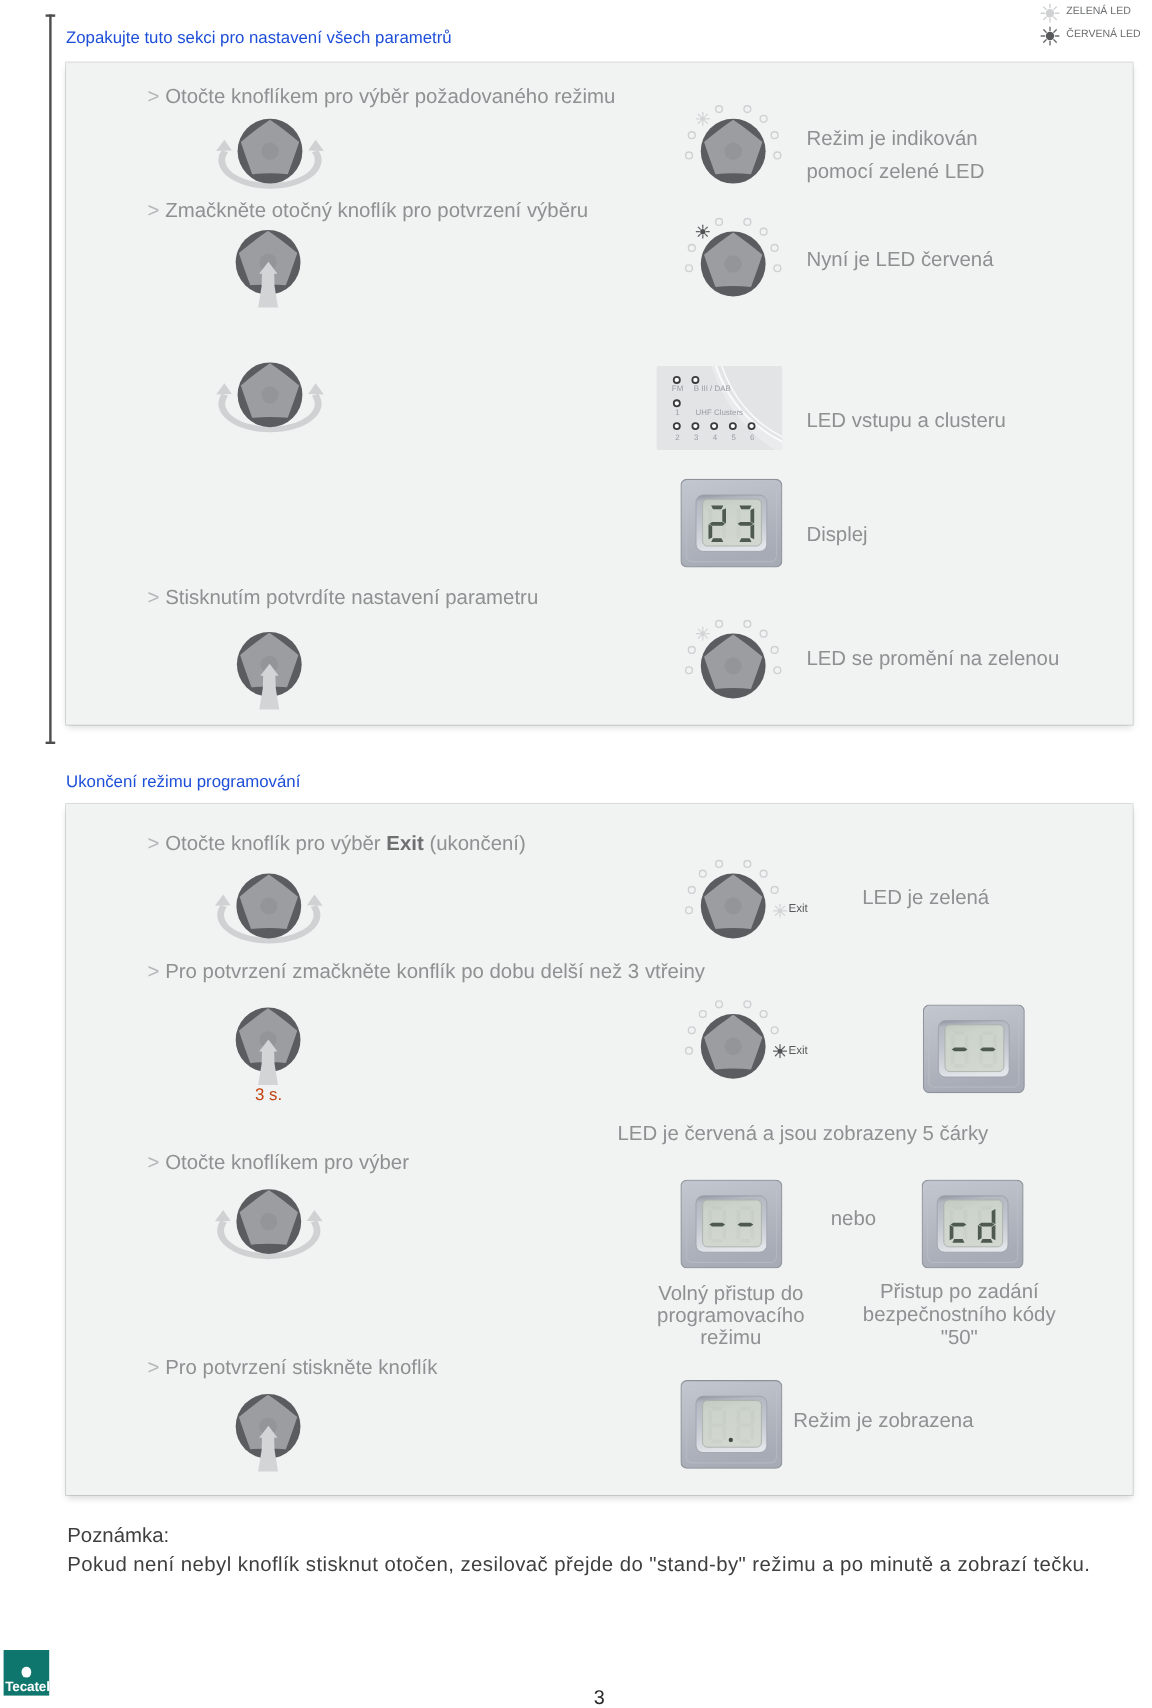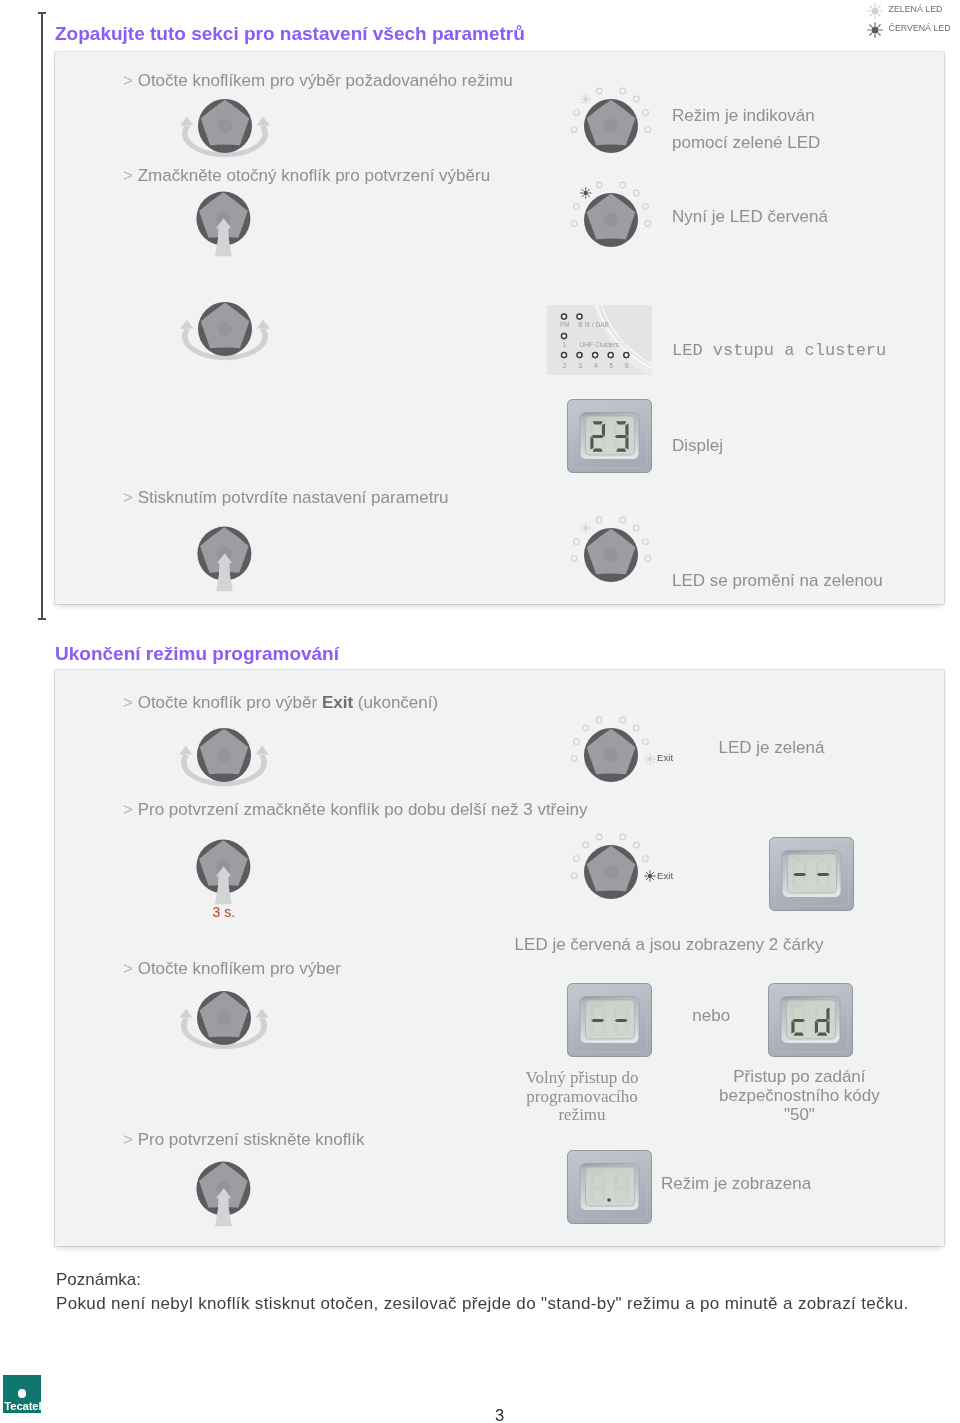--- a/index.html
+++ b/index.html
@@ -4,21 +4,21 @@
 <style>
   html,body{margin:0;padding:0;}
   body{width:960px;height:1423px;background:#fff;font-family:"Liberation Sans",sans-serif;position:relative;overflow:hidden;-webkit-font-smoothing:antialiased;}
   .page{position:absolute;left:0;top:0;width:960px;height:1038px;border-radius:16px;}
   .abs{position:absolute;}
   .panel{position:absolute;background:#f1f2f2;box-shadow:0 3px 6px -1px rgba(0,0,0,.16), 0 0 0 0.6px rgba(150,152,154,.45);}
   .bracket{position:absolute;left:40.9px;width:2.3px;background:#4d4d4d;}
   .bracket:before,.bracket:after{content:"";position:absolute;left:-3.1px;width:8.5px;height:2.4px;background:#4d4d4d;}
   .bracket:before{top:0;}
   .bracket:after{bottom:0;}
-  .h-title{position:absolute;font-size:19px;color:#8b5cf6;white-space:nowrap;font-weight:bold;}
+  .h-title{position:absolute;font-size:14px;color:#1d4ed8;white-space:nowrap;}
   .step{position:absolute;font-size:17px;color:#8e9092;white-space:nowrap;}
   .step .gt{color:#b4b6b8;}
   .step b{font-weight:bold;color:#6d6f71;}
   .lbl{position:absolute;font-size:17px;color:#8e9092;white-space:nowrap;}
   .lbl.c{text-align:center;}
   .note{position:absolute;font-size:17px;color:#3f3f3f;white-space:nowrap;}
   #note-text{letter-spacing:0.355px;}
   .legend{position:absolute;font-size:8.8px;color:#6b6d6f;white-space:nowrap;}
   .pg{position:absolute;font-size:16.5px;color:#2b2b2b;}
   .secs{position:absolute;font-size:14px;color:#c2410c;}
@@ -180,23 +180,23 @@
     </svg>
   <svg class="abs" style="left:565.1px;top:515.3px;" width="92" height="80" viewBox="-46 -40 92 80">
       <use href="#ledRing"></use>
       <use href="#sunSmallGreen" x="-31.33" y="-32.97"></use>
       <use href="#knobShape"></use>
     </svg>
 
   <div class="lbl" style="left:672px;top:106px;">Režim je indikován</div>
   <div class="lbl" style="left:672px;top:132.5px;">pomocí zelené LED</div>
   <div class="lbl" style="left:672px;top:207px;">Nyní je LED červená</div>
-  <div class="lbl" style="left:672px;top:341px;font-family:Liberation Mono, monospace;">LED vstupu a clusteru</div>
+  <div class="lbl" style="left:672px;top:341px;">LED vstupu a clusteru</div>
   <div class="lbl" style="left:672px;top:436px;">Displej</div>
-  <div class="lbl" style="left:672px;top:539px;margin-top:32px;">LED se promění na zelenou</div>
+  <div class="lbl" style="left:672px;top:539px;">LED se promění na zelenou</div>
 
   <div class="h-title" style="left:55px;top:643px;">Ukončení režimu programování</div>
   <div class="panel" style="left:55px;top:670px;width:889px;height:576px;"></div>
 
   <div class="step" style="left:123px;top:693px;"><span class="gt">&gt;</span> <span>Otočte knoflík pro výběr </span><b>Exit</b><span> (ukončení)</span></div>
   <div class="step" style="left:123px;top:800.3px;"><span class="gt">&gt;</span> <span>Pro potvrzení zmačkněte konflík po dobu delší než 3 vtřeiny</span></div>
   <div class="step" style="left:123px;top:958.7px;"><span class="gt">&gt;</span> <span>Otočte knoflíkem pro výber</span></div>
   <div class="step" style="left:123px;top:1130.1px;"><span class="gt">&gt;</span> <span>Pro potvrzení stiskněte knoflík</span></div>
 
   <svg class="abs" style="left:173.2px;top:720.6px;" width="102" height="72" viewBox="-51 -34 102 72">
@@ -230,25 +230,25 @@
   <svg class="abs" style="left:565px;top:832px;" width="92" height="80" viewBox="-46 -40 92 80">
       <use href="#ledRingExit"></use>
       <use href="#knobShape"></use>
     </svg>
   <svg class="abs" style="left:643.6px;top:870.3px;" width="12" height="12" viewBox="0 0 12 12">
       <use href="#sunSmallRed"></use>
     </svg>
   <div class="exitlbl" style="left:657px;top:870px;">Exit</div>
 
   <div class="lbl" style="left:718.5px;top:737.8px;">LED je zelená</div>
-  <div class="lbl" style="left:514.6px;top:934.8px;">LED je červená a jsou zobrazeny 2 čárky</div>
+  <div class="lbl" style="left:514.6px;top:934.8px;">LED je červená a jsou zobrazeny 5 čárky</div>
   <div class="lbl" style="left:692.3px;top:1006.3px;">nebo</div>
   <div class="lbl" style="left:661px;top:1174.1px;">Režim je zobrazena</div>
 
-  <div class="lbl c" style="left:482px;top:1069px;width:200px;line-height:18.6px;white-space:normal;font-family:Liberation Serif, serif;">
+  <div class="lbl c" style="left:509px;top:1069px;width:200px;line-height:18.6px;white-space:normal;">
     <div>Volný přistup do</div>
     <div>programovacího</div>
     <div>režimu</div>
   </div>
   <div class="lbl c" style="left:699.4px;top:1068.4px;width:200px;line-height:18.6px;white-space:normal;">
     <div>Přistup po zadání</div>
     <div>bezpečnostního kódy</div>
     <div>"50"</div>
   </div>
 

